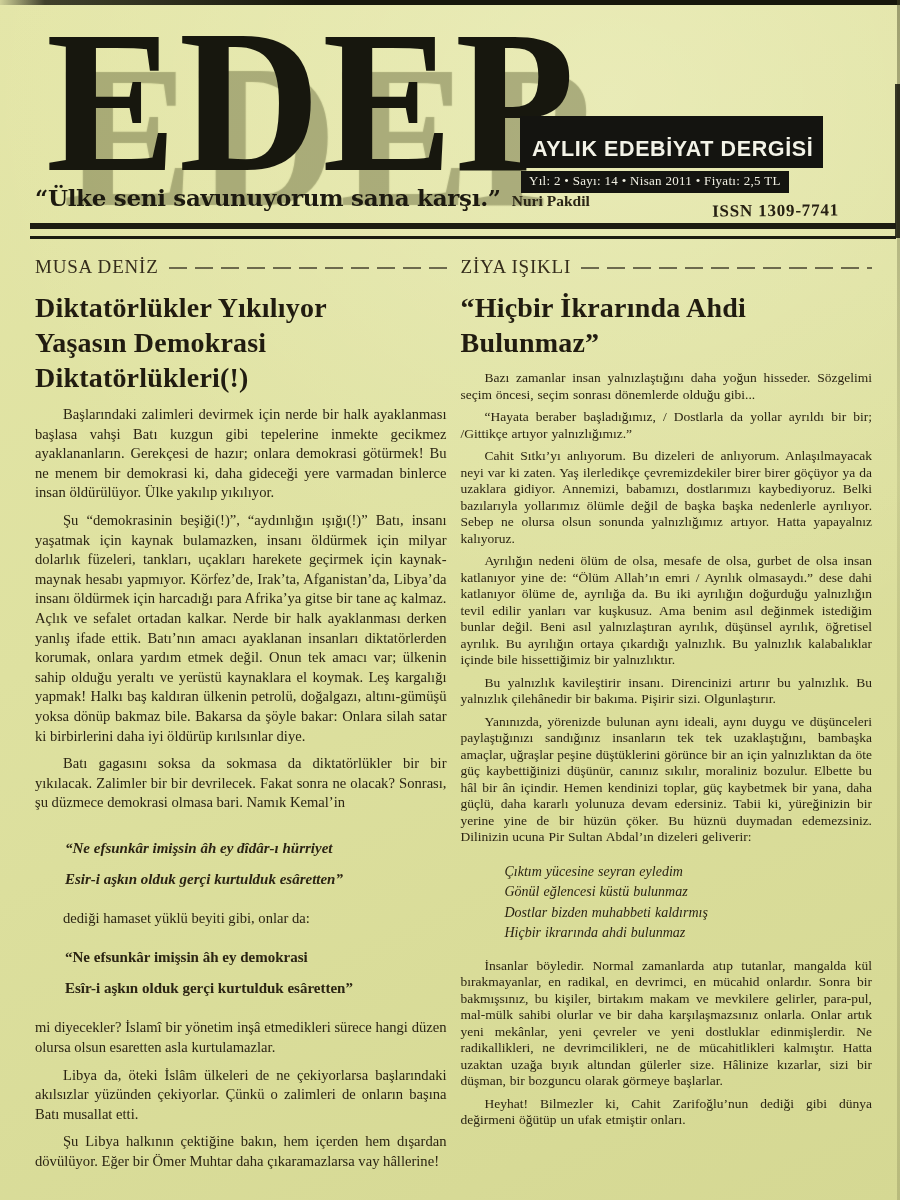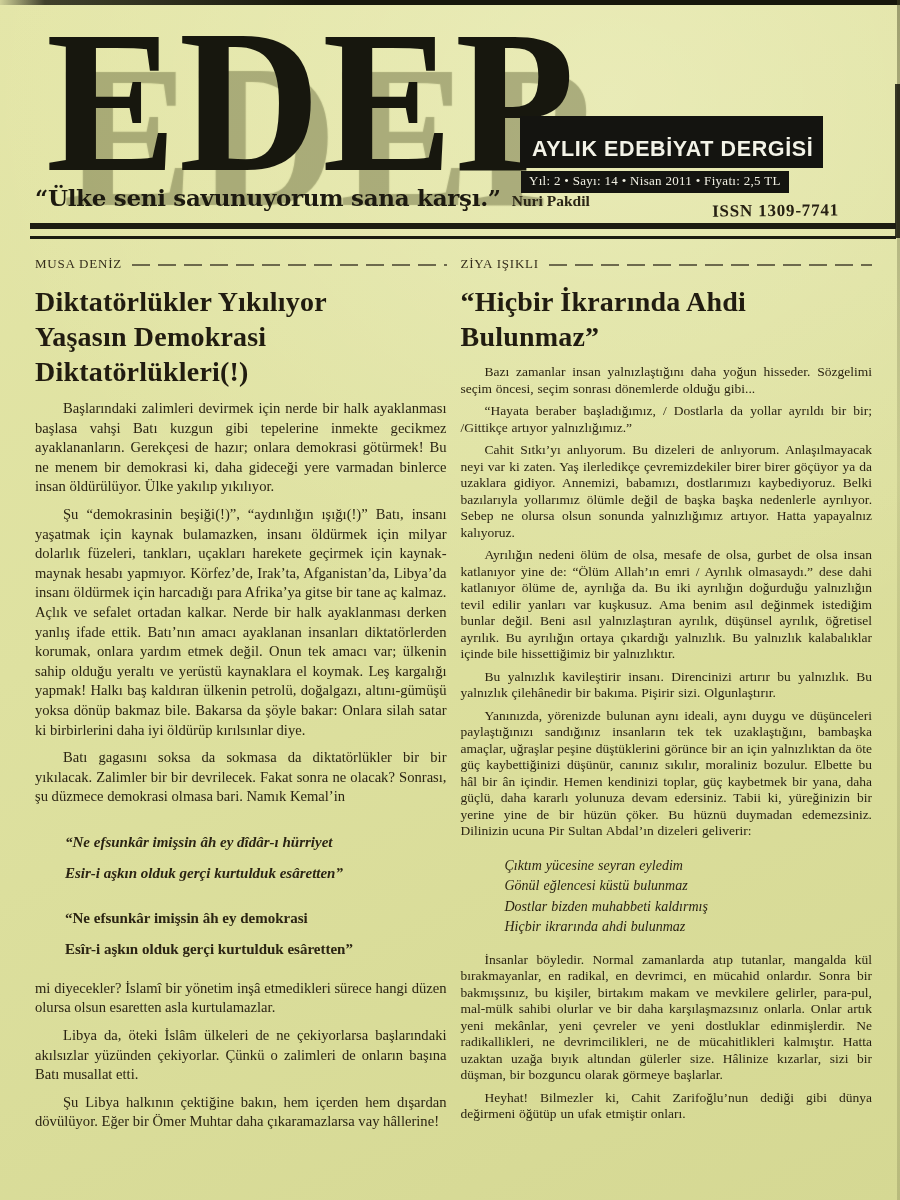--- a/index.html
+++ b/index.html
@@ -59,21 +59,21 @@
 
   .rule-thick{position:absolute;left:30px;right:4px;top:223px;height:6px;background:#1c1c11;}
   .rule-thin{position:absolute;left:30px;right:4px;top:236px;height:3px;background:#1c1c11;}
 
   
   .columns{position:absolute;left:35px;right:28px;top:256px;display:flex;gap:14px;}
   .col{flex:1 1 0;min-width:0;}
 
   .author-row{display:flex;align-items:center;}
   .author-name{
-    font-size:13px;letter-spacing:.8px;color:#352d1c;white-space:nowrap;
+    font-size:19px;letter-spacing:.8px;color:#352d1c;white-space:nowrap;
   }
   .author-rule{
     flex:1;height:2px;margin-left:10px;margin-top:2px;
     background:repeating-linear-gradient(90deg,#45402d 0 18px,rgba(0,0,0,0) 18px 26px);
     opacity:.75;
   }
   .article-title{
     margin-top:12px;
     font-weight:bold;font-size:28px;line-height:35px;
     color:#211c10;letter-spacing:.2px;white-space:pre-line;
@@ -130,20 +130,21 @@
       </div>
       <div class="article-title">Diktatörlükler Yıkılıyor
 Yaşasın Demokrasi
 Diktatörlükleri(!)</div>
       <div class="body">
         <p>Başlarındaki zalimleri devirmek için nerde bir halk ayaklanması başlasa vahşi Batı kuzgun gibi tepelerine inmekte gecikmez ayaklananların. Gerekçesi de hazır; onlara demokrasi götürmek! Bu ne menem bir demokrasi ki, daha gideceği yere varmadan binlerce insan öldürülüyor. Ülke yakılıp yıkılıyor.</p>
         <p>Şu “demokrasinin beşiği(!)”, “aydınlığın ışığı(!)” Batı, insanı yaşatmak için kaynak bulamazken, insanı öldürmek için milyar dolarlık füzeleri, tankları, uçakları harekete geçirmek için kaynak-maynak hesabı yapmıyor. Körfez’de, Irak’ta, Afganistan’da, Libya’da insanı öldürmek için harcadığı para Afrika’ya gitse bir tane aç kalmaz. Açlık ve sefalet ortadan kalkar. Nerde bir halk ayaklanması derken yanlış ifade ettik. Batı’nın amacı ayaklanan insanları diktatörlerden korumak, onlara yardım etmek değil. Onun tek amacı var; ülkenin sahip olduğu yeraltı ve yerüstü kaynaklara el koymak. Leş kargalığı yapmak! Halkı baş kaldıran ülkenin petrolü, doğalgazı, altını-gümüşü yoksa dönüp bakmaz bile. Bakarsa da şöyle bakar: Onlara silah satar ki birbirlerini daha iyi öldürüp kırılsınlar diye.</p>
         <p>Batı gagasını soksa da sokmasa da diktatörlükler bir bir yıkılacak. Zalimler bir bir devrilecek. Fakat sonra ne olacak? Sonrası, şu düzmece demokrasi olmasa bari. Namık Kemal’in</p>
         <div class="verse">“Ne efsunkâr imişsin âh ey dîdâr-ı hürriyet
 Esir-i aşkın olduk gerçi kurtulduk esâretten”</div>
+        <p>dediği hamaset yüklü beyiti gibi, onlar da:</p>
         <div class="verse upright">“Ne efsunkâr imişsin âh ey demokrasi
 Esîr-i aşkın olduk gerçi kurtulduk esâretten”</div>
         <p class="no-indent">mi diyecekler? İslamî bir yönetim inşâ etmedikleri sürece hangi düzen olursa olsun esaretten asla kurtulamazlar.</p>
         <p>Libya da, öteki İslâm ülkeleri de ne çekiyorlarsa başlarındaki akılsızlar yüzünden çekiyorlar. Çünkü o zalimleri de onların başına Batı musallat etti.</p>
         <p>Şu Libya halkının çektiğine bakın, hem içerden hem dışardan dövülüyor. Eğer bir Ömer Muhtar daha çıkaramazlarsa vay hâllerine!</p>
       </div>
     </div>
 
     <div class="col col-right">
       <div class="author-row">

